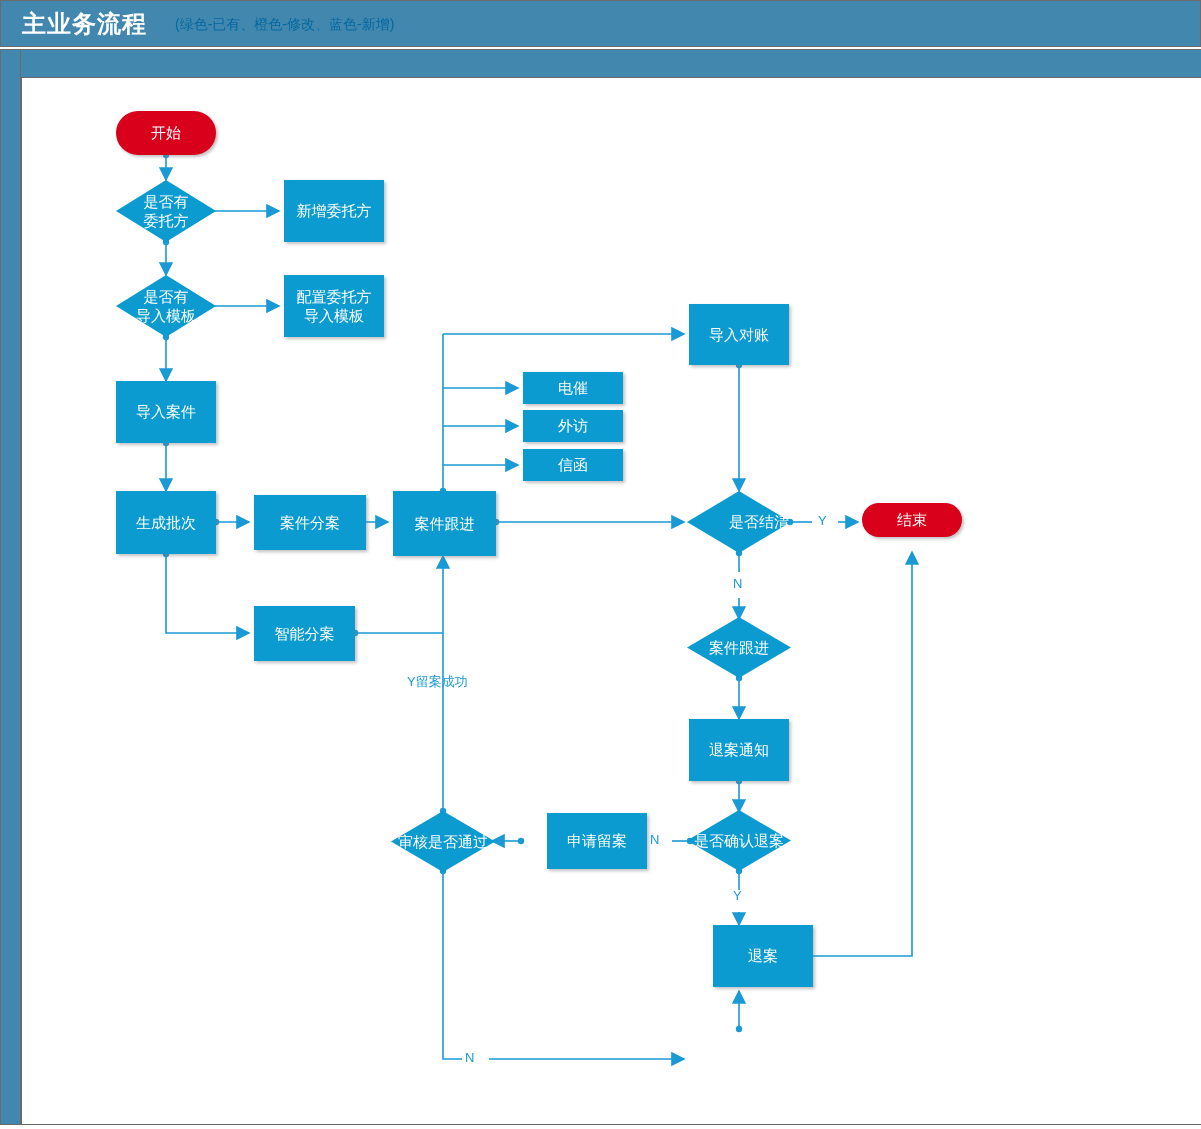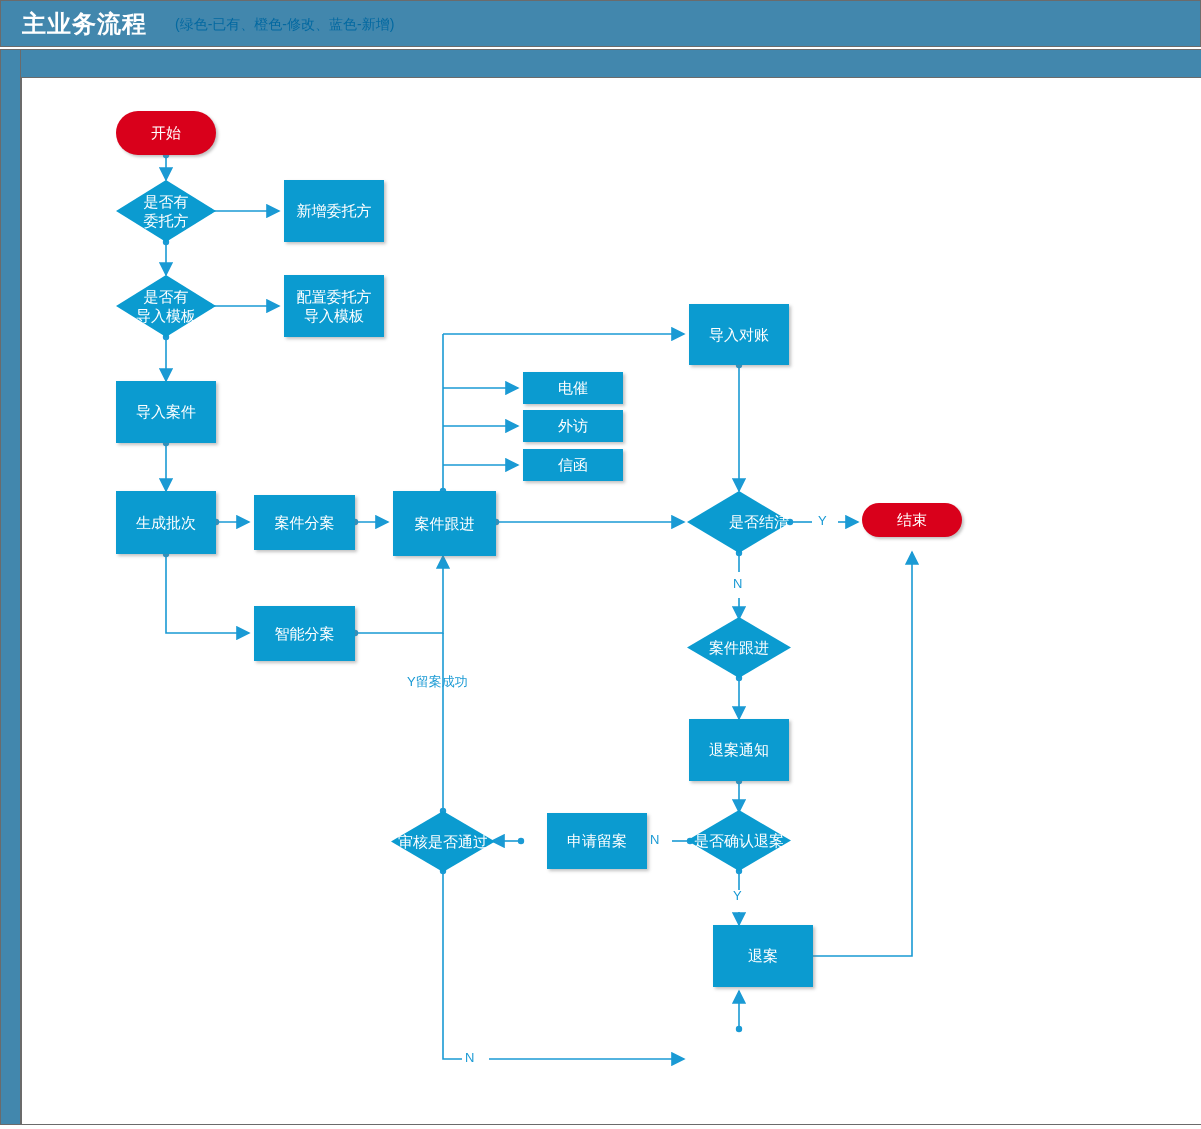--- a/index.html
+++ b/index.html
@@ -215,21 +215,21 @@
   </div>
 
   <div class="node process" style="left:116px;top:381px;width:100px;height:62px;">
     <span class="lbl">导入案件</span>
   </div>
 
   <div class="node process" style="left:116px;top:491px;width:100px;height:63px;">
     <span class="lbl">生成批次</span>
   </div>
 
-  <div class="node process" style="left:254px;top:495px;width:101px;height:55px;">
+  <div class="node process" style="left:254px;top:495px;width:112px;height:55px;">
     <span class="lbl">案件分案</span>
   </div>
 
   <div class="node process" style="left:393px;top:491px;width:103px;height:65px;">
     <span class="lbl">案件跟进</span>
   </div>
 
   <div class="node process" style="left:254px;top:606px;width:101px;height:55px;">
     <span class="lbl">智能分案</span>
   </div>

